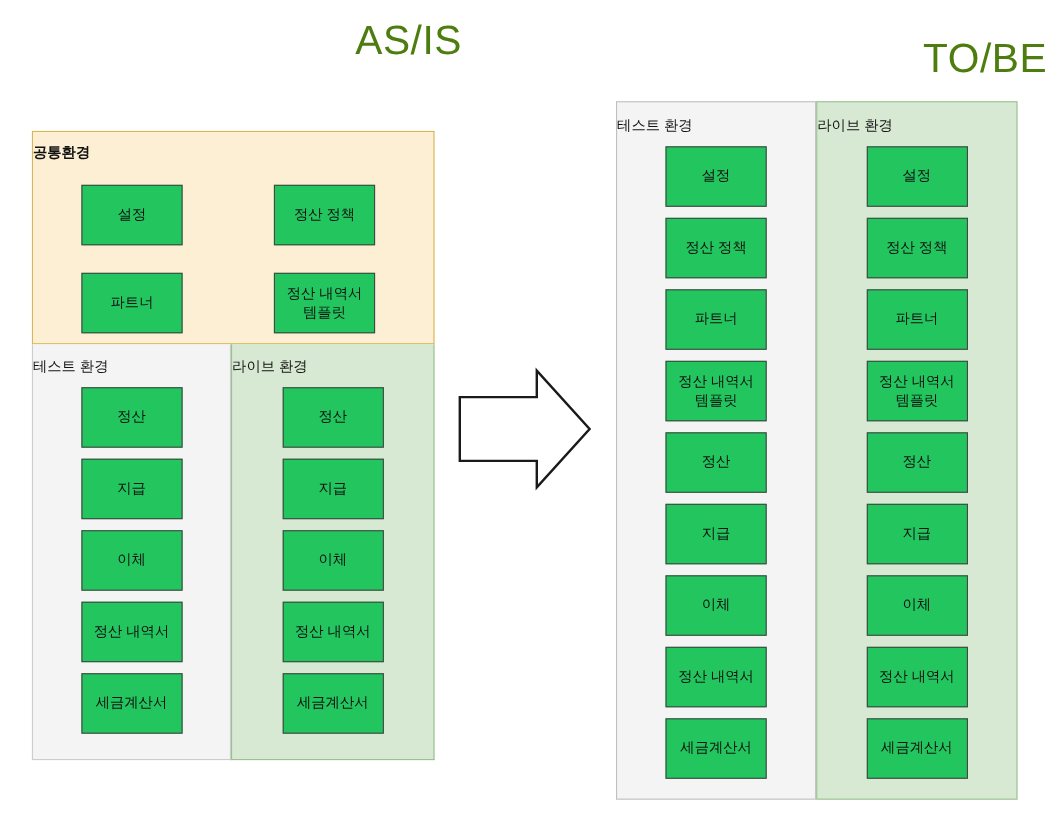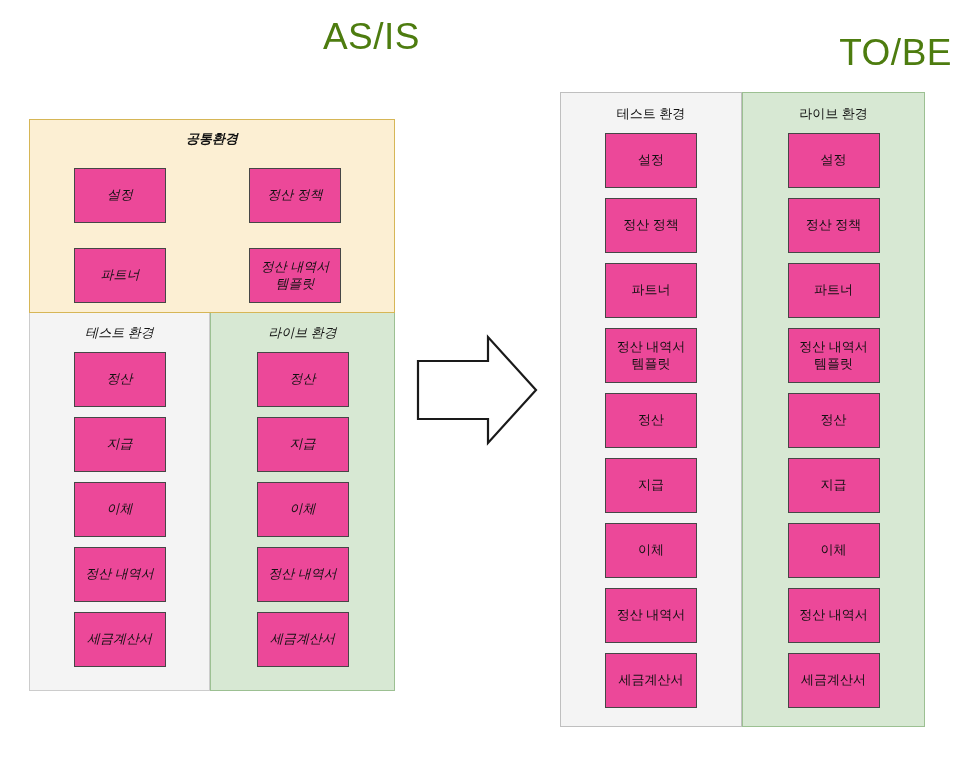--- a/index.html
+++ b/index.html
@@ -34,48 +34,46 @@
   #tobe-title {
     left: 532px;
     top: 16px;
     width: 420px;
     margin-top: 16px;
   }
 
   
   .node {
     box-sizing: border-box;
-    background: #ec4899;
+    background: #22c55e;
     border: 1.6px solid #464646;
     display: flex;
     align-items: center;
     justify-content: center;
     text-align: center;
     font-size: 13px;
     line-height: 1.3;
     color: #111111;
     white-space: pre-line;
   }
 
   
   .panel-label {
-    text-align: center;
     font-size: 13px;
     color: #111111;
     white-space: nowrap;
   }
 
   
   #asis-wrap {
     position: absolute;
     left: 29px;
     top: 119px;
     width: 366px;
     height: 572px;
-    font-style: italic;
   }
 
   
   #common-panel {
     position: absolute;
     left: 0;
     top: 0;
     width: 366px;
     height: 194px;
     box-sizing: border-box;

